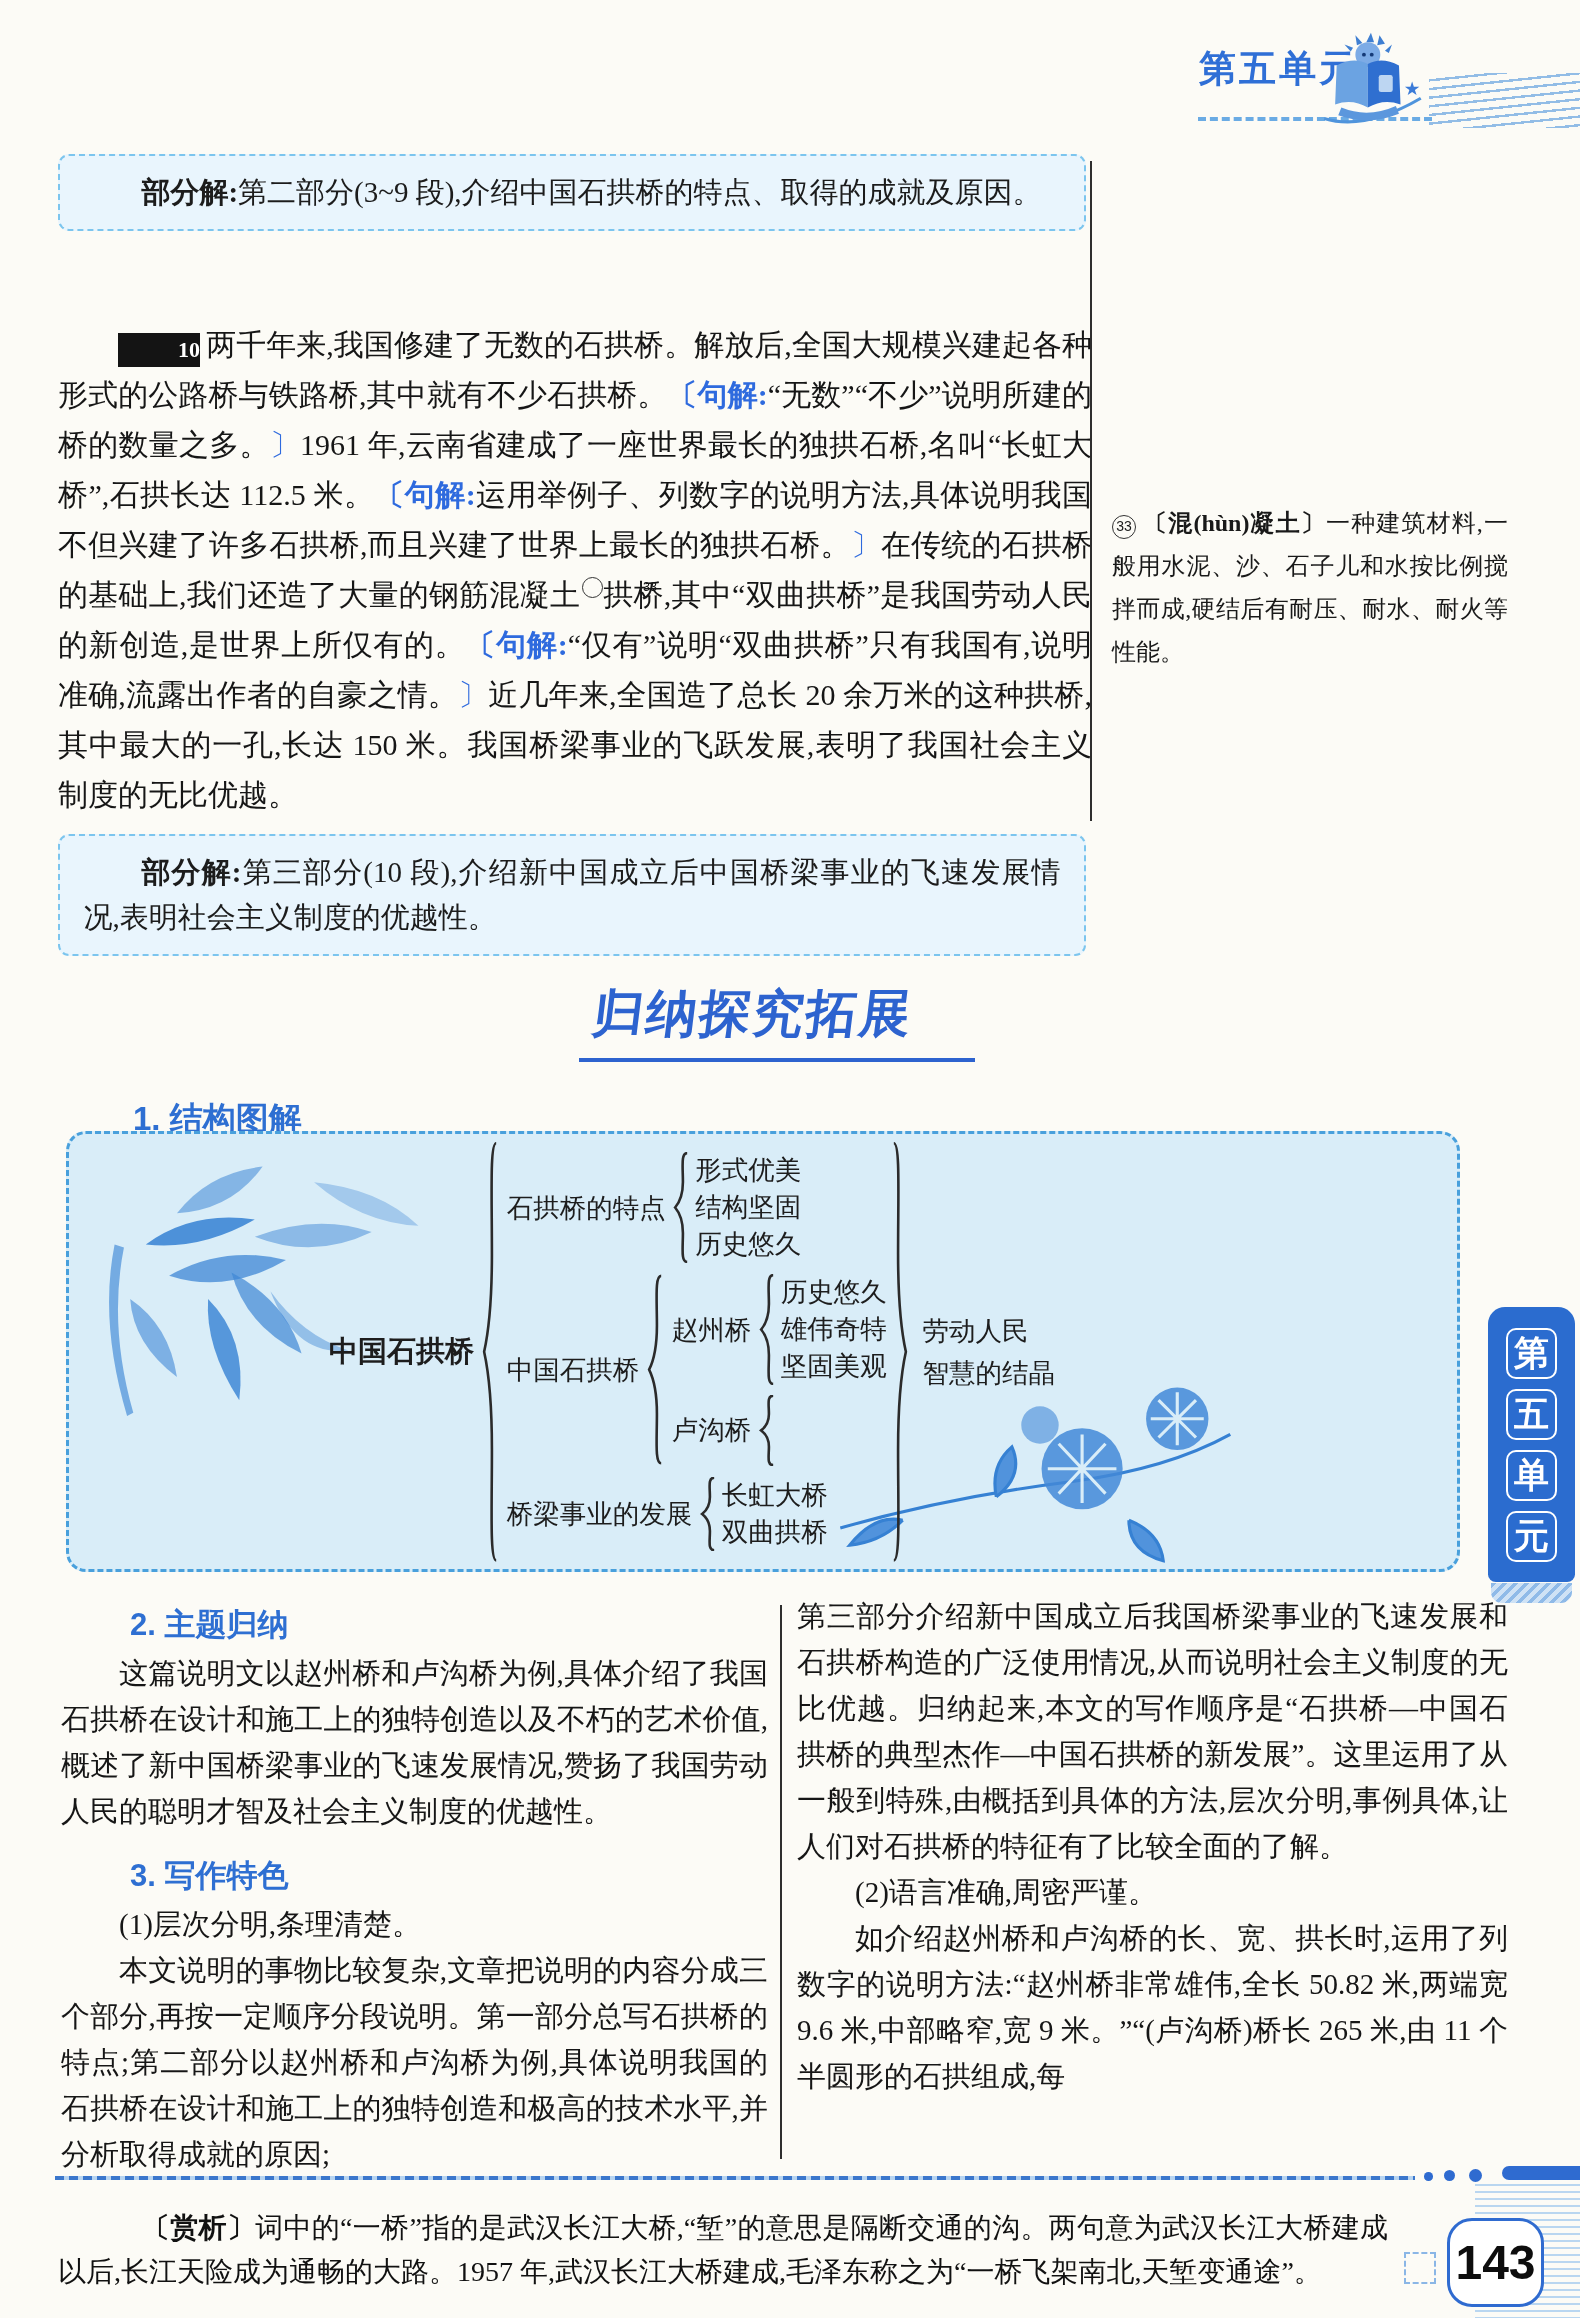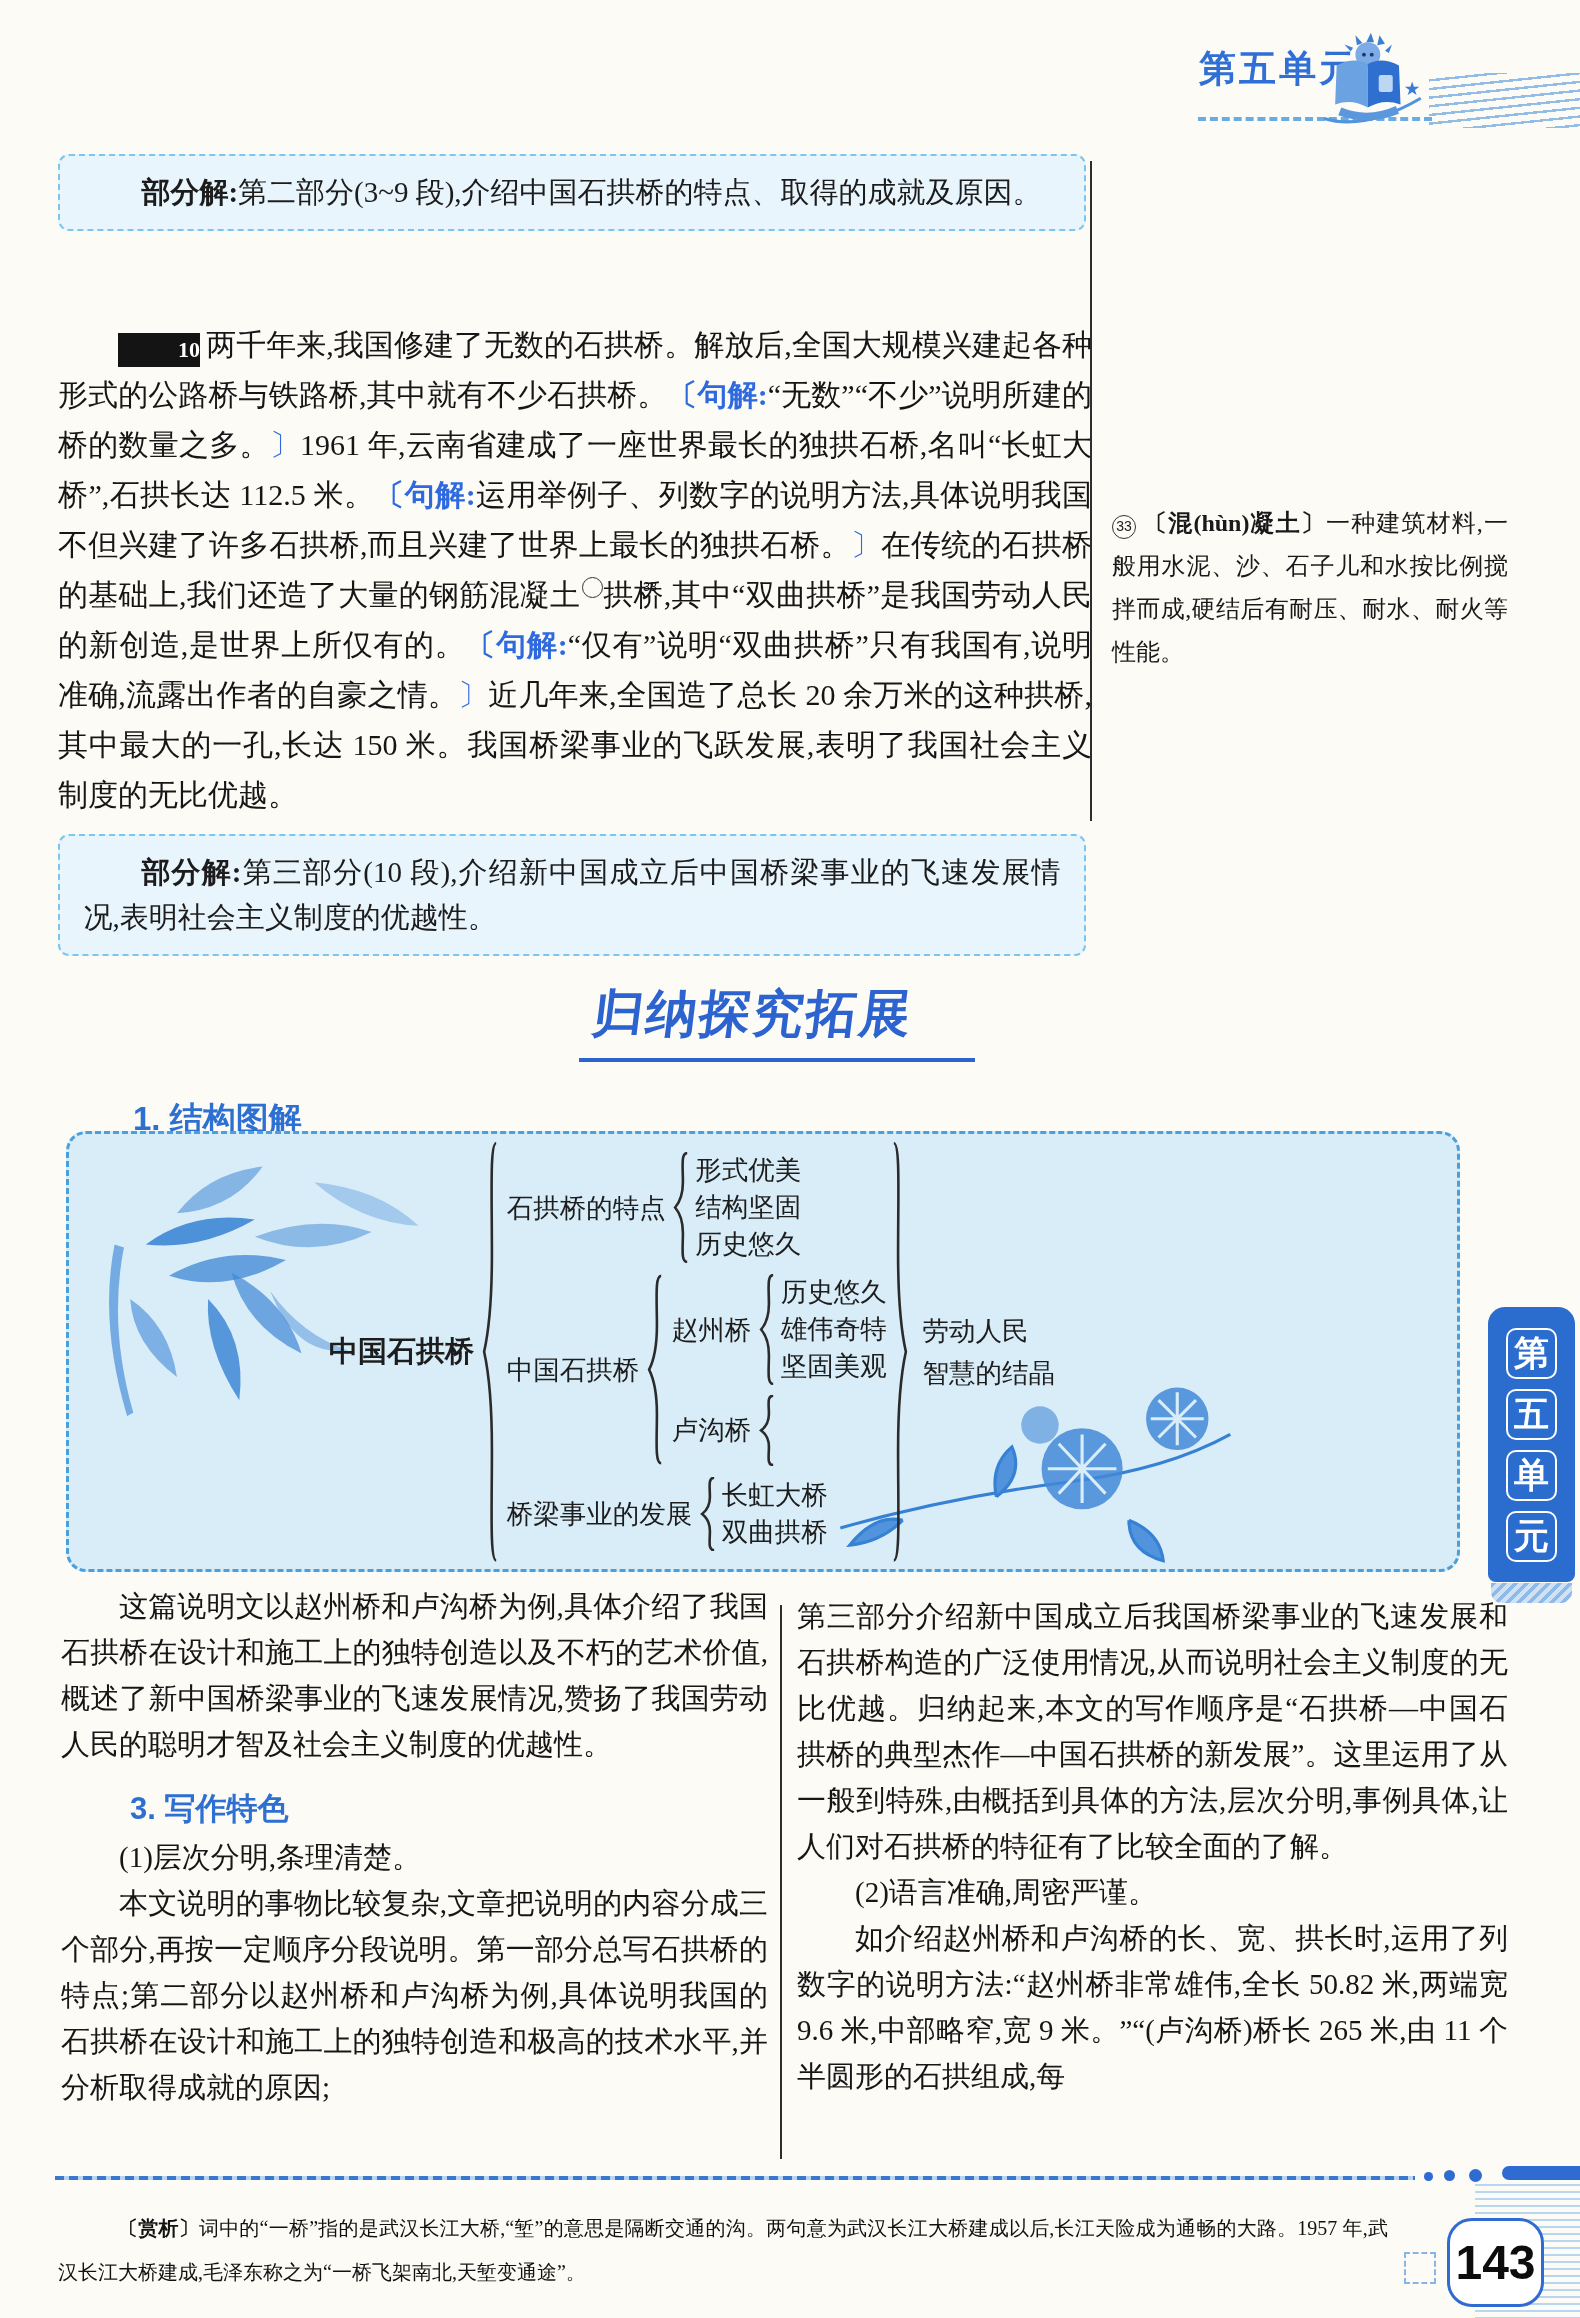--- a/index.html
+++ b/index.html
@@ -67,21 +67,21 @@
   .lcol{position:absolute;left:61px;top:1583px;width:707px;font-size:29px;line-height:46px;text-align:justify;}
   .rcol{position:absolute;left:797px;top:1593px;width:711px;font-size:29px;line-height:46px;text-align:justify;}
   .lcol p,.rcol p{margin:0;text-indent:2em;}
   .lcol .colhead{font-size:31px;line-height:51px;margin-left:69px;text-indent:0;}
   .noind{text-indent:0 !important;}
   
   .sepline{position:absolute;left:55px;top:2176px;width:1360px;height:3.9px;
     background:repeating-linear-gradient(90deg,#3b77cc 0 9.4px,#b7d4f0 9.4px 14px);}
   .sepdot{position:absolute;border-radius:50%;background:#2f6bd0;}
   .sepbar{position:absolute;left:1502px;top:2166px;width:79px;height:14px;background:#2f6bd0;border-radius:7.8px 0 0 7.8px;}
-  .footer{position:absolute;left:58px;top:2206px;width:1330px;font-size:20px;line-height:44px;text-align:justify;color:#111;}
+  .footer{position:absolute;left:58px;top:2206px;width:1330px;font-size:28px;line-height:44px;text-align:justify;color:#111;}
   .footer p{margin:0;text-indent:3em;}
   .pgstripes{position:absolute;right:0;top:2181px;width:106px;height:138px;
     background:repeating-linear-gradient(0deg,#b9d6f0 0 2.3px,rgba(0,0,0,0) 2.3px 7px);}
   .pg-badge{position:absolute;left:1447px;top:2218px;width:97px;height:89px;background:#fff;
     border:3.9px solid #2f6bd0;border-radius:25px;display:flex;align-items:center;justify-content:center;
     font-size:48px;font-weight:bold;font-family:"Liberation Sans",sans-serif;color:#0d0d0d;box-sizing:border-box;}
   .dsq{position:absolute;left:1404px;top:2252px;width:28px;height:28px;border:2.3px dashed #8ab6e6;}
   
   .side-tab{position:absolute;left:1488px;top:1307px;width:87px;height:275px;background:#2b6ccf;
     border-radius:17px 17px 7.8px 7.8px;display:flex;flex-direction:column;align-items:center;
@@ -235,20 +235,21 @@
           <path d="M20 1 C11 1 14 13 14 27 C14 41 7 47 3 50 C7 53 14 59 14 73 C14 87 11 99 20 99" fill="none" stroke="#2b2b2b" stroke-width="2.6" vector-effect="non-scaling-stroke"></path>
         </svg>
       <div class="result">
         <span>劳动人民</span><br>
         <span>智慧的结晶</span>
       </div>
     </div>
   </div>
 
   <div class="lcol">
+    <div class="subhead colhead">2. 主题归纳</div>
     <p>这篇说明文以赵州桥和卢沟桥为例,具体介绍了我国石拱桥在设计和施工上的独特创造以及不朽的艺术价值,概述了新中国桥梁事业的飞速发展情况,赞扬了我国劳动人民的聪明才智及社会主义制度的优越性。</p>
     <div class="subhead colhead">3. 写作特色</div>
     <p>(1)层次分明,条理清楚。</p>
     <p>本文说明的事物比较复杂,文章把说明的内容分成三个部分,再按一定顺序分段说明。第一部分总写石拱桥的特点;第二部分以赵州桥和卢沟桥为例,具体说明我国的石拱桥在设计和施工上的独特创造和极高的技术水平,并分析取得成就的原因;</p>
   </div>
 
   <div class="vrule" id="vr2"></div>
 
   <div class="rcol">
     <p class="noind">第三部分介绍新中国成立后我国桥梁事业的飞速发展和石拱桥构造的广泛使用情况,从而说明社会主义制度的无比优越。归纳起来,本文的写作顺序是“石拱桥—中国石拱桥的典型杰作—中国石拱桥的新发展”。这里运用了从一般到特殊,由概括到具体的方法,层次分明,事例具体,让人们对石拱桥的特征有了比较全面的了解。</p>

